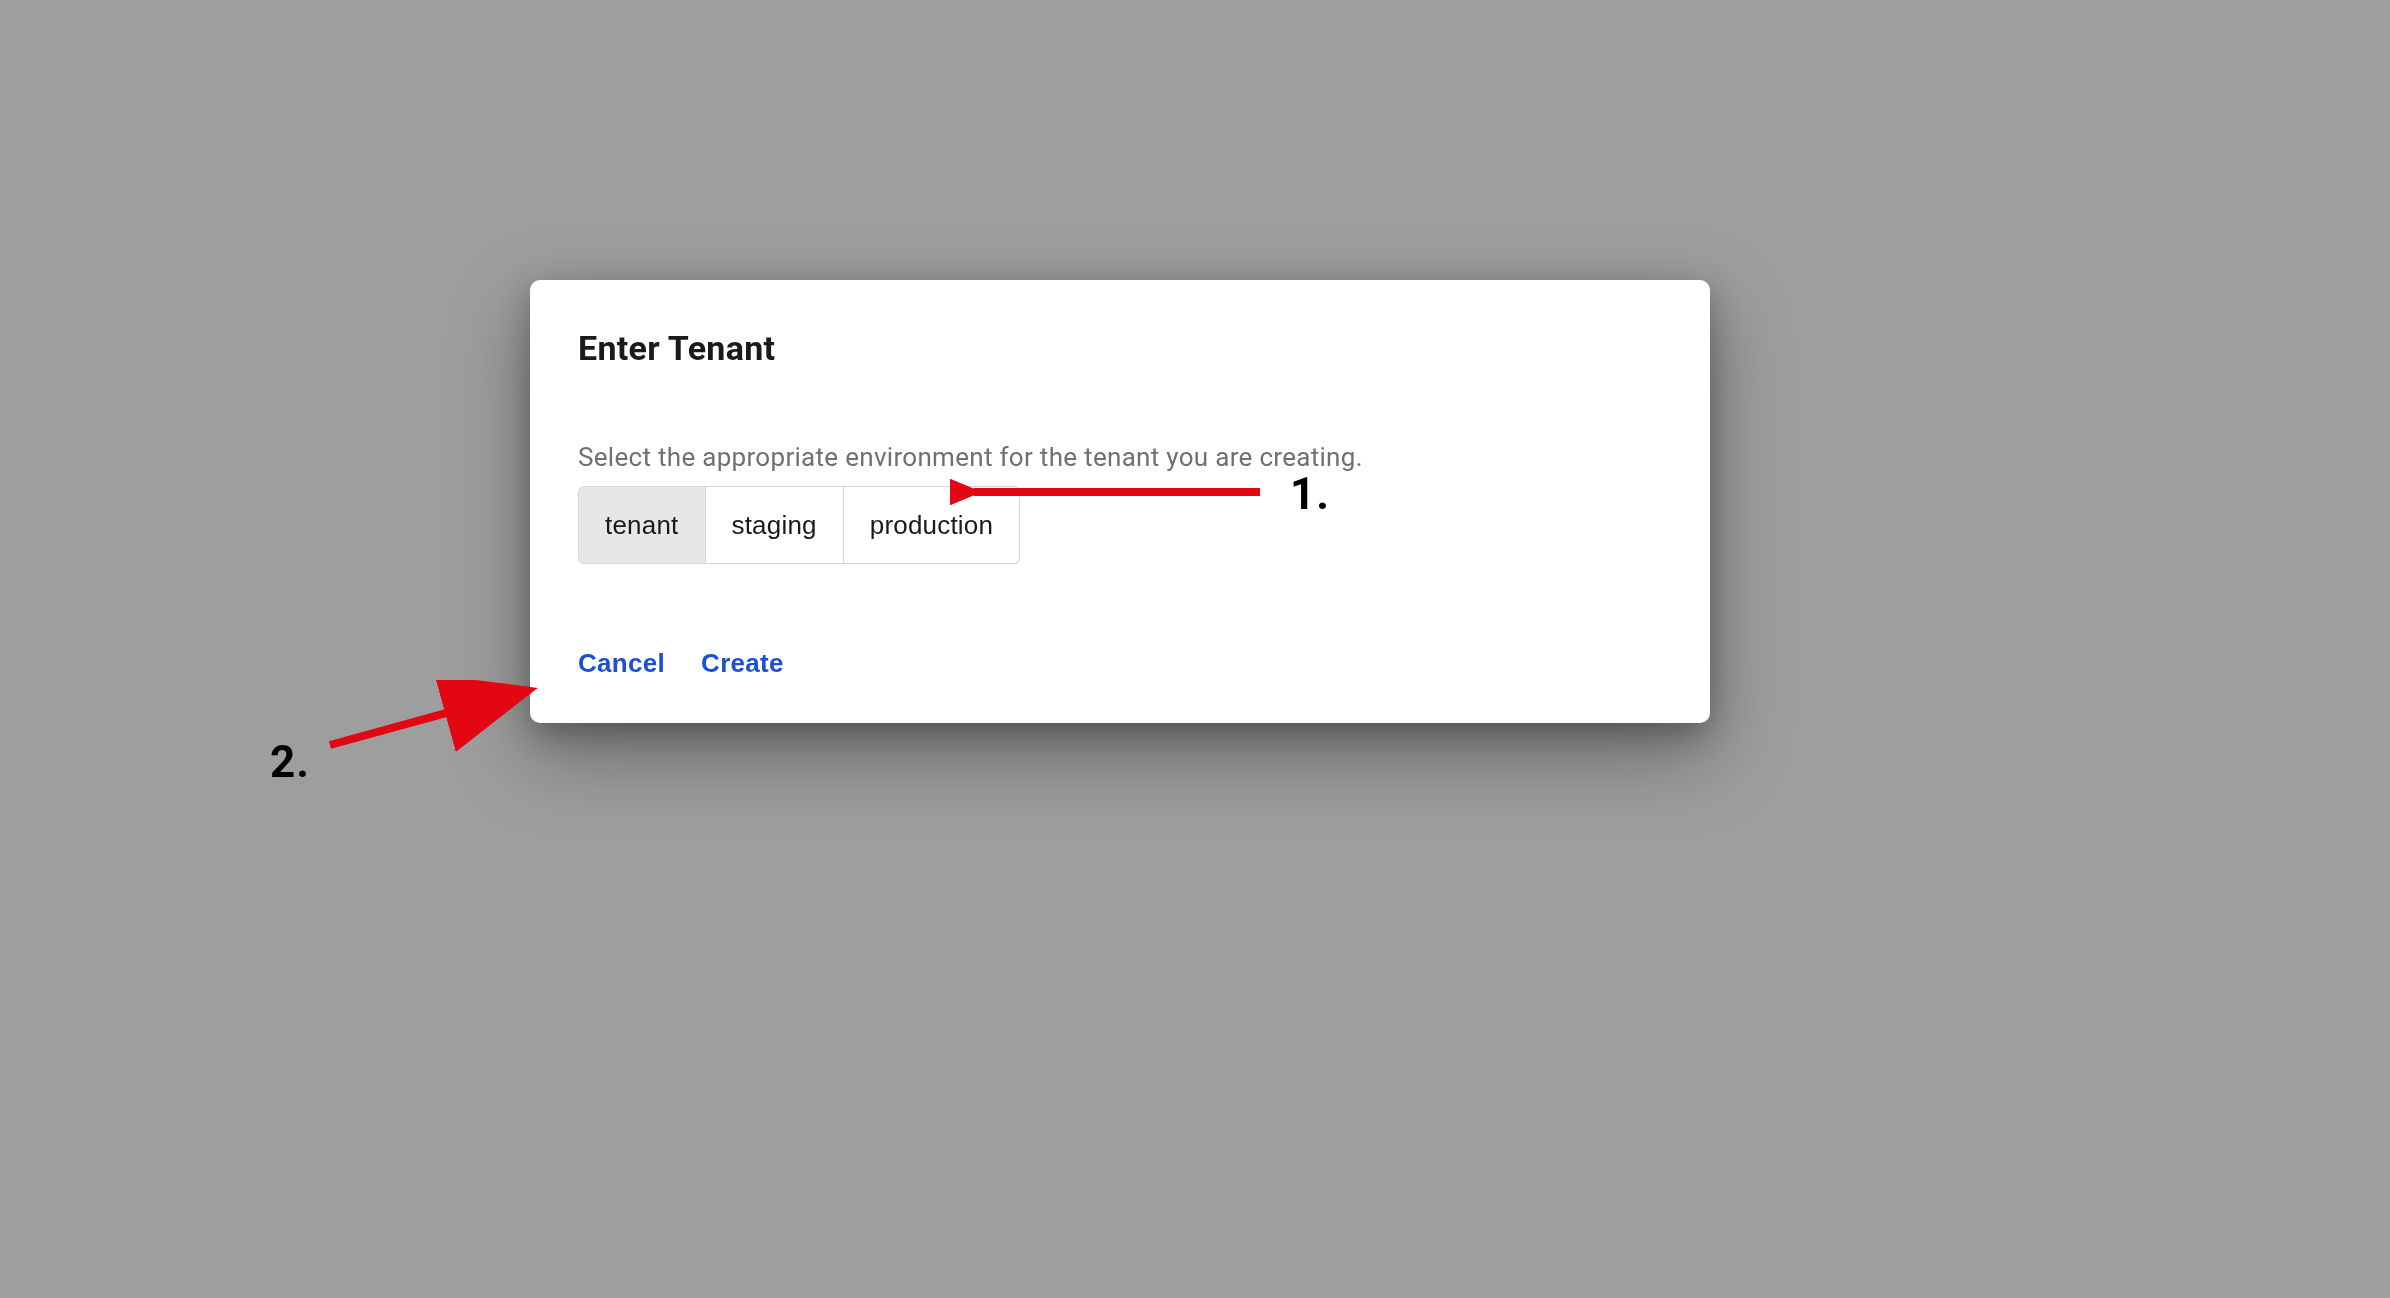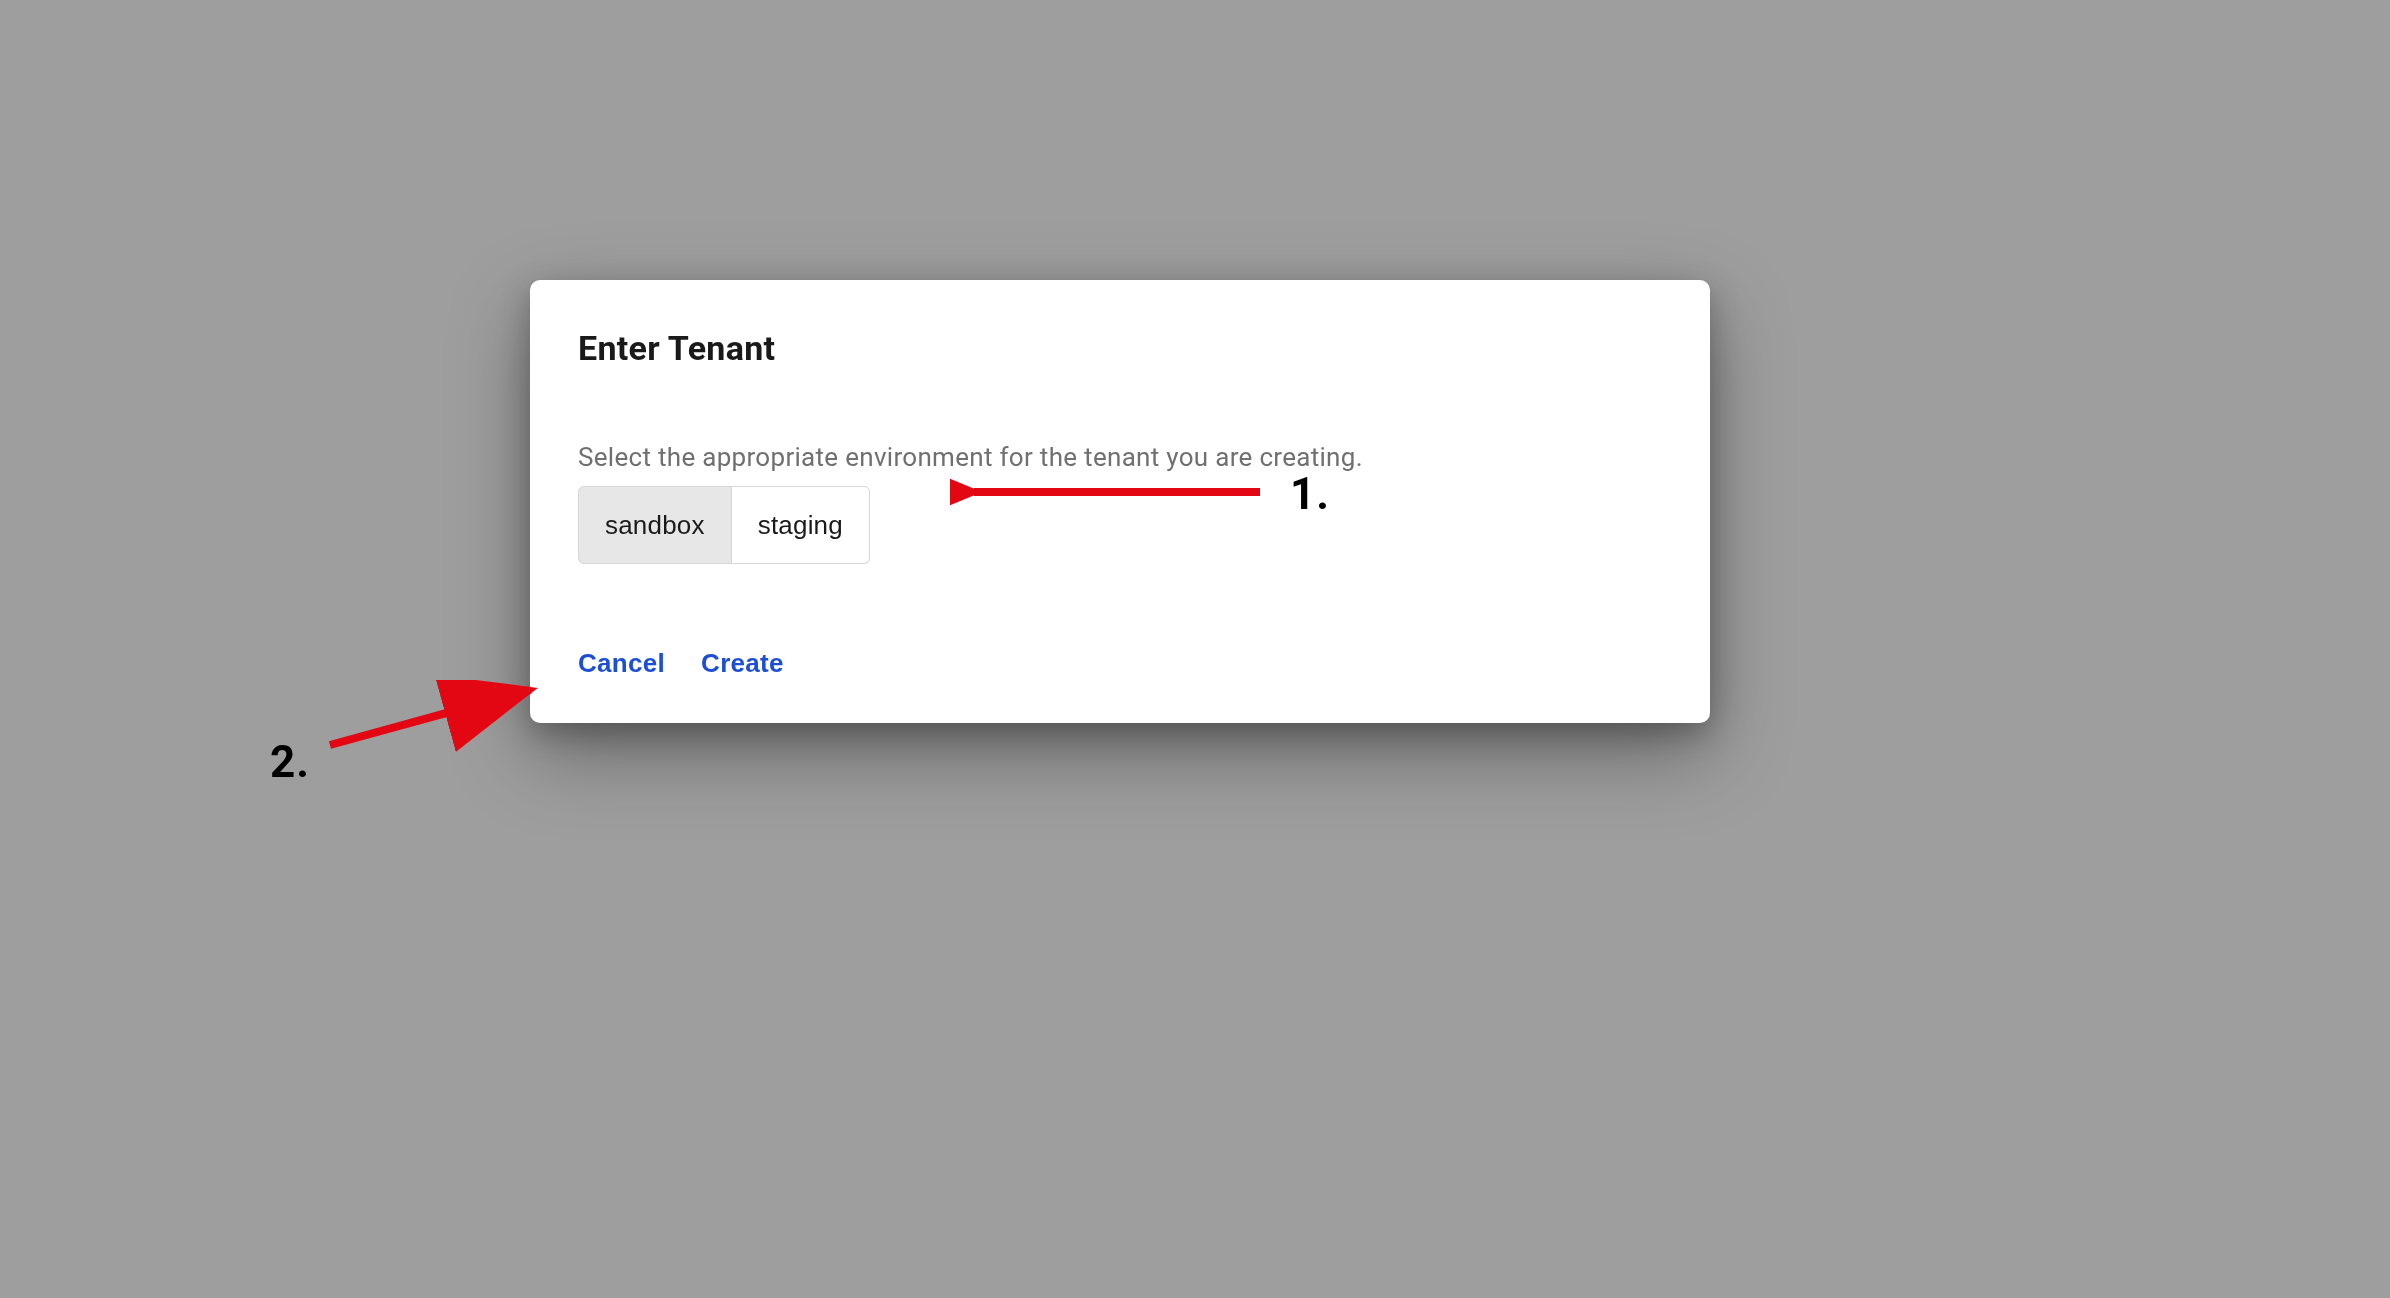--- a/index.html
+++ b/index.html
@@ -117,22 +117,23 @@
 <div class="dialog">
   <h2 class="dialog-title">Enter Tenant</h2>
 
 
 
   <div class="section-gap"></div>
 
   <div class="helper-text">Select the appropriate environment for the tenant you are creating.</div>
 
   <div class="env-group">
-    <button class="env-btn selected">sandbox</button>
+    <button class="env-btn selected">tenant</button>
     <button class="env-btn">staging</button>
+    <button class="env-btn">production</button>
   </div>
 
   <div class="actions">
     <button class="action-btn">Cancel</button>
     <button class="action-btn">Create</button>
   </div>
 </div>
 
 <svg class="annotation" style="left:950px; top:462px; width:330px; height:60px;">
   <defs>

